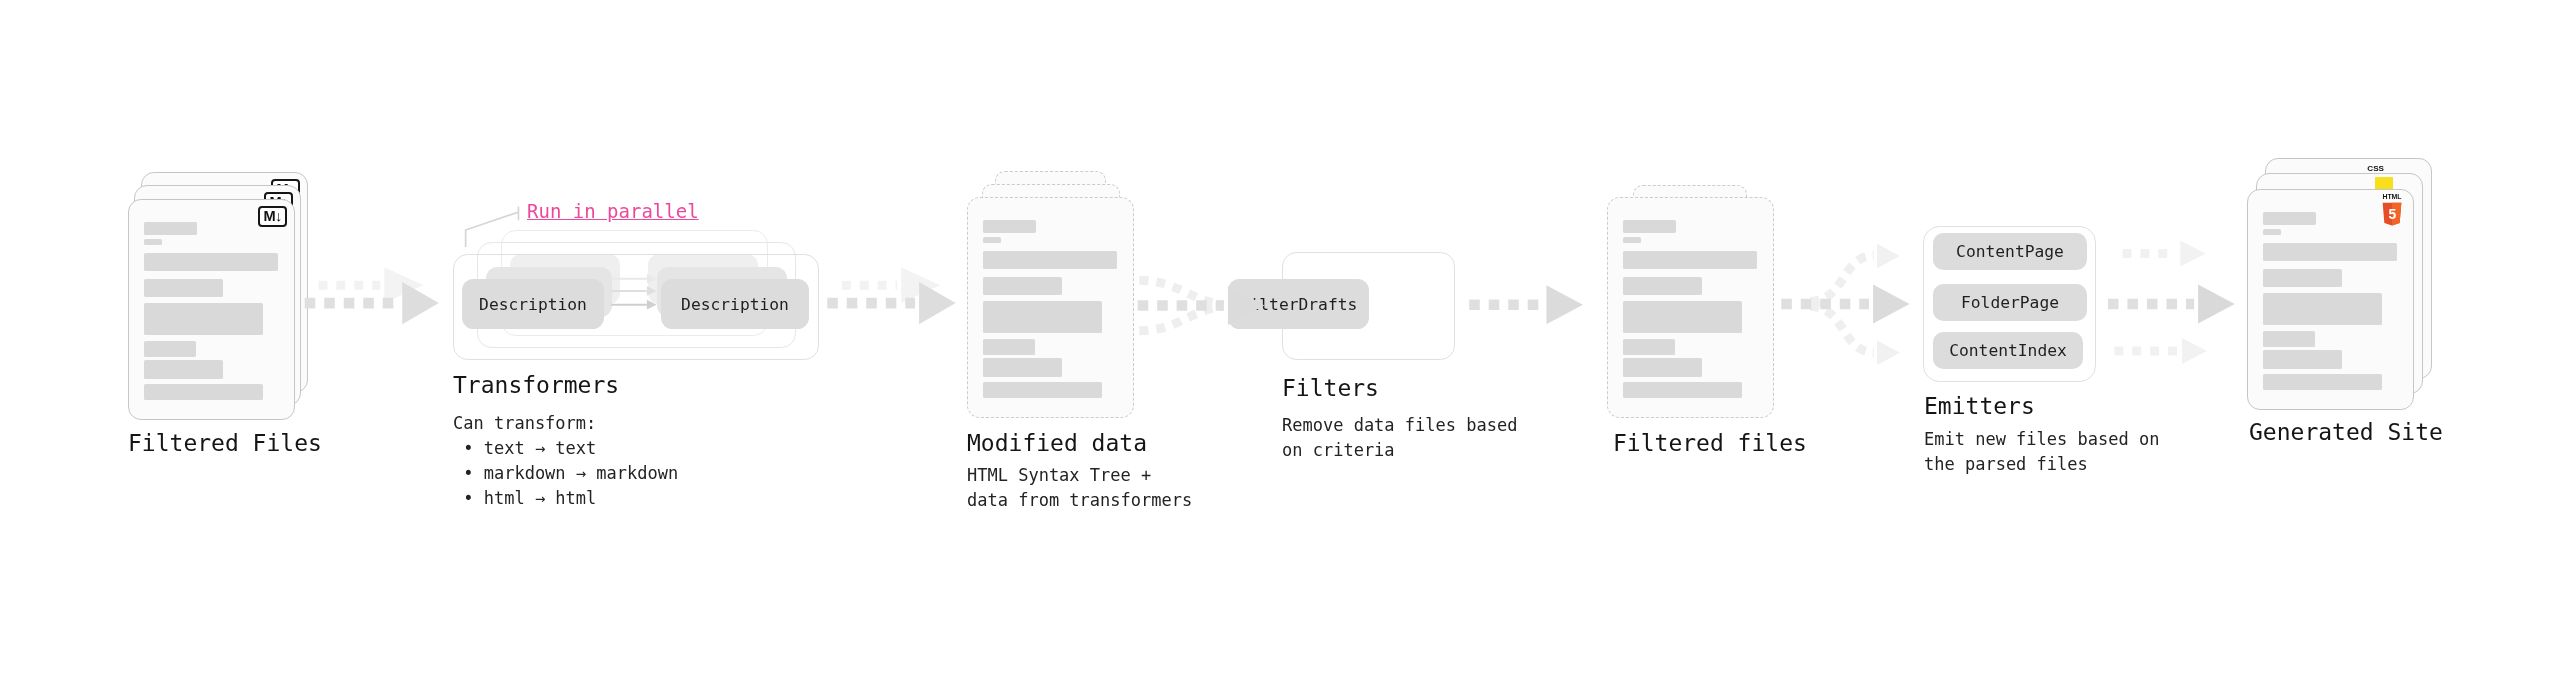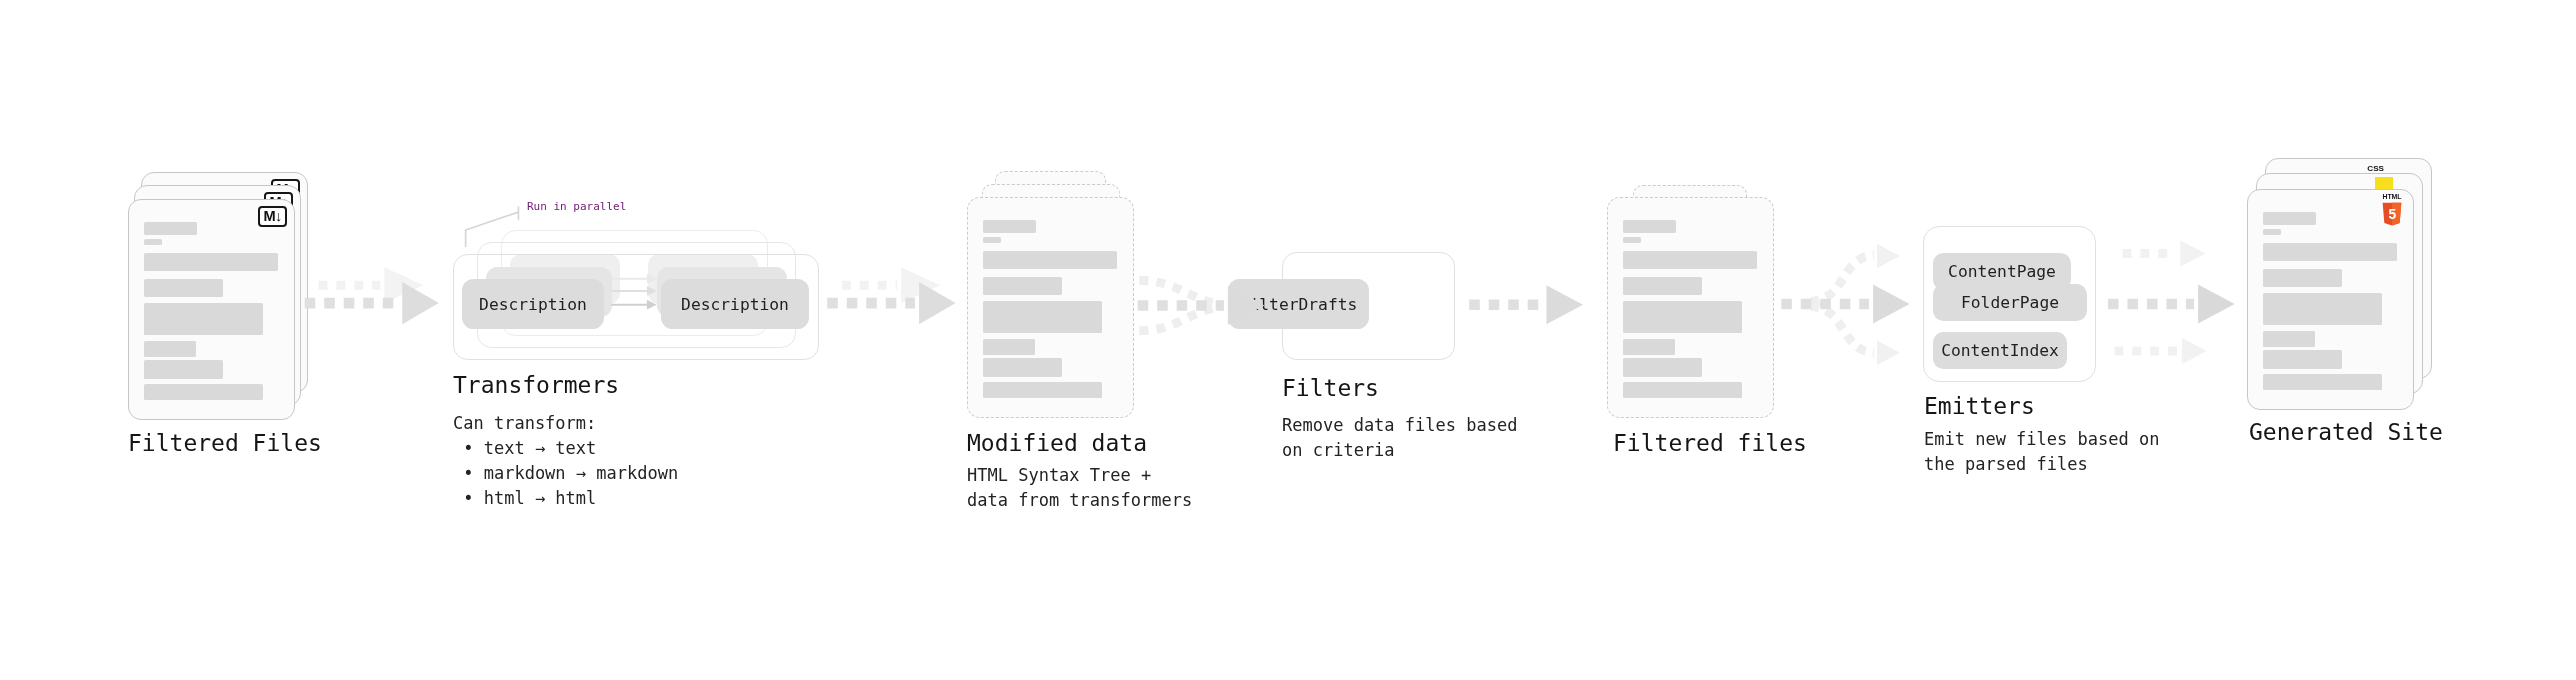--- a/index.html
+++ b/index.html
@@ -41,21 +41,21 @@
         display:flex;align-items:center;justify-content:center;
         font-size:16.3px;color:#1f1f1f;}
   .pill.ghost1{background:#e5e5e5;}
   .pill.ghost2{background:#efefef;}
   .pill.small{height:37px;border-radius:10.6px;}
 
   
   .title{position:absolute;font-size:23px;line-height:28px;color:#151515;white-space:nowrap;}
   .desc{position:absolute;font-size:17px;line-height:25px;color:#232323;
         white-space:pre-line;}
-  .note{position:absolute;font-size:11px;color:#701a75;white-space:nowrap;}
+  .note{position:absolute;font-size:19px;color:#ec4899;white-space:nowrap;text-decoration:underline;}
 
   svg.overlay{position:absolute;left:0;top:0;pointer-events:none;}
 </style>
 </head>
 <body>
 
 <div class="canvas">
 
   <div class="doc" style="left:141px;top:172px">
     <div class="md-badge">M↓</div>
@@ -125,23 +125,23 @@
       <div class="bar" style="top: 53px; width: 134px; height: 18px;"></div>
       <div class="bar" style="top: 79px; width: 79px; height: 18px;"></div>
       <div class="bar" style="top: 103px; width: 119px; height: 32px;"></div>
       <div class="bar" style="top: 141px; width: 52px; height: 16.3px;"></div>
       <div class="bar" style="top: 160px; width: 79px; height: 18.7px;"></div>
       <div class="bar" style="top: 184px; width: 119px; height: 16.3px;"></div>
     </div>
   <div class="title" style="left:1613px;top:429px">Filtered files</div>
 
   <div class="box" style="left:1923px;top:226px;width:173px;height:156px;border-radius:16.3px"></div>
-  <div class="pill small" style="left:1933px;top:253px;width:138px">ContentPage</div>
+  <div class="pill small" style="left:1933px;top:233px;width:154px">ContentPage</div>
   <div class="pill small" style="left:1933px;top:284px;width:154px">FolderPage</div>
-  <div class="pill small" style="left:1933px;top:332px;width:134px">ContentIndex</div>
+  <div class="pill small" style="left:1933px;top:332px;width:150px">ContentIndex</div>
   <div class="title" style="left:1924px;top:392px">Emitters</div>
   <div class="desc" style="left:1924px;top:427px">Emit new files based on
 the parsed files</div>
 
   <div class="doc" style="left:2265px;top:158px">
     <div class="css-badge">CSS</div>
   </div>
   <div class="doc" style="left:2256px;top:173px">
     <div class="js-badge"></div>
   </div>

